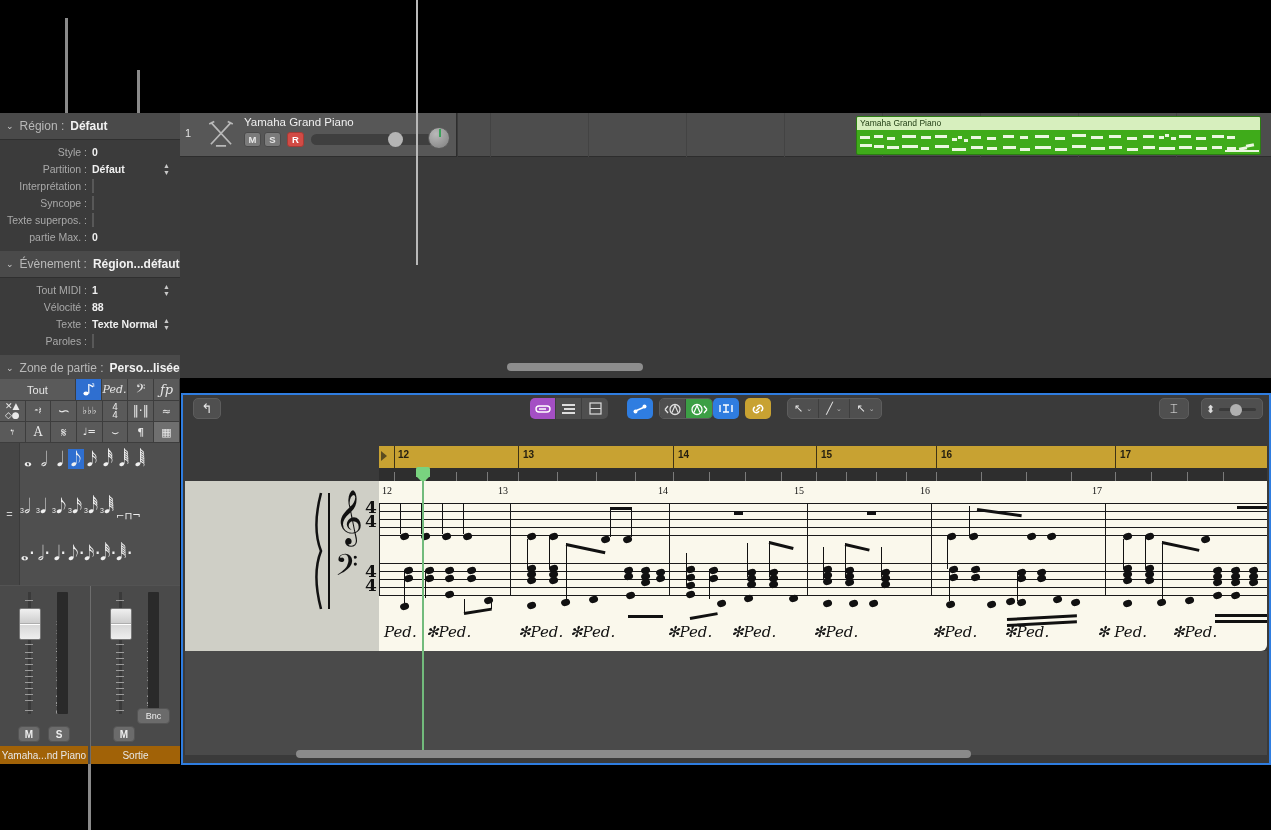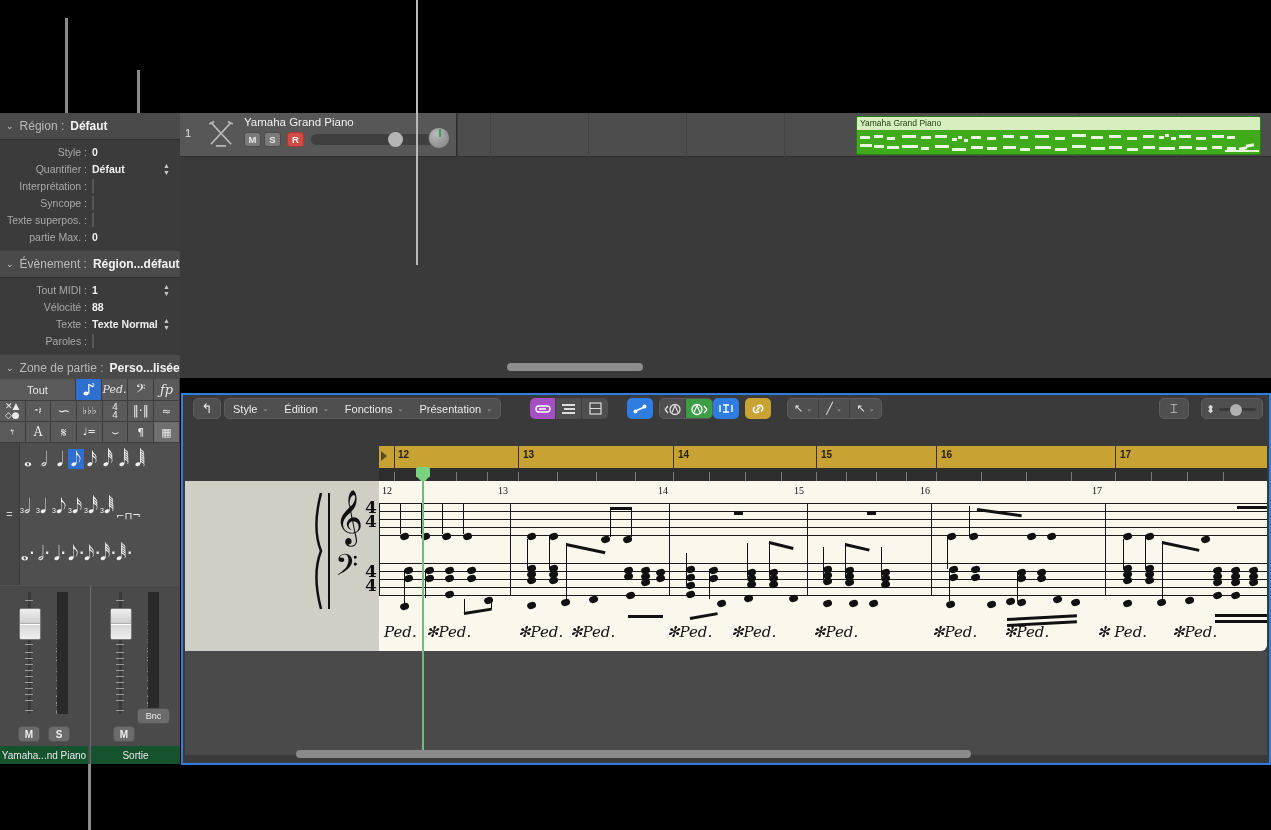--- a/index.html
+++ b/index.html
@@ -106,21 +106,21 @@
     display:flex; align-items:center; justify-content:center; font-weight:600;
   }
   .bnc {
     position:absolute; width: 33px; height:16px; border-radius:4px; background:#6b6b6b;
     border:1px solid #555; color:#eee; font-size:9px;
     display:flex;align-items:center;justify-content:center;
   }
   .stripname {
     position:absolute; bottom: 0; height: 18px; width: 100%;
     display:flex; align-items:center; justify-content:center;
-    color:#e8e8e8; font-size:10px; background:#14532d;
+    color:#e8e8e8; font-size:10px; background:#a16207;
   }
 
   
   #arrange { position:absolute; left:180px; top:113px; width:1091px; height:265px; background:#3a3a3a; }
   .trk-head {
     position:absolute; left:0; top:0; width: 277px; height: 44px;
     background:#575757; border-bottom:1px solid #2d2d2d; border-right:1px solid #2d2d2d;
   }
   .trk-num { position:absolute; left:5px; top:14px; color:#e2e2e2; font-size:11px; }
   .trk-icon { position:absolute; left:24px; top:6px; width:34px; height:32px; }
@@ -295,21 +295,21 @@
       <span class="chev">⌄</span>
       <span class="lbl">Région :</span>
       <span class="val">Défaut</span>
     </div>
     <div class="insp-body">
       <div class="insp-row">
         <span class="k">Style :</span>
         <span class="v">0</span>
       </div>
       <div class="insp-row">
-        <span class="k">Quantifier :</span>
+        <span class="k">Partition :</span>
         <span class="v">Défaut</span>
         <span class="stepper">▲<br>▼</span>
       </div>
       <div class="insp-row">
         <span class="k">Interprétation :</span>
         <span class="v"><span class="cbox"></span></span>
       </div>
       <div class="insp-row">
         <span class="k">Syncope :</span>
         <span class="v"><span class="cbox"></span></span>
@@ -600,38 +600,20 @@
   </div>
   <div class="playhead-arr"></div>
 
   <div id="score">
 
 
     <div class="toolbar">
       <div class="tb-btn" style="left:10px; width:28px;">
         <span style="font-size:13px;">↰</span>
       </div>
-      <div class="menu-group">
-        <div class="menu-item">
-          <span>Style</span>
-          <span class="cv">⌄</span>
-        </div>
-        <div class="menu-item">
-          <span>Édition</span>
-          <span class="cv">⌄</span>
-        </div>
-        <div class="menu-item">
-          <span>Fonctions</span>
-          <span class="cv">⌄</span>
-        </div>
-        <div class="menu-item">
-          <span>Présentation</span>
-          <span class="cv">⌄</span>
-        </div>
-      </div>
 
       <div class="ic-group" style="left:347px;">
         <div class="ic-btn purple">
           <svg width="16" height="12" viewBox="0 0 16 12">
               <rect x="1" y="3" width="14" height="6" rx="3" fill="none" stroke="#fff" stroke-width="1.4"></rect>
               <line x1="4" y1="6" x2="11" y2="6" stroke="#fff" stroke-width="1.4"></line>
             </svg>
         </div>
         <div class="ic-btn">
           <svg width="15" height="12" viewBox="0 0 15 12">

